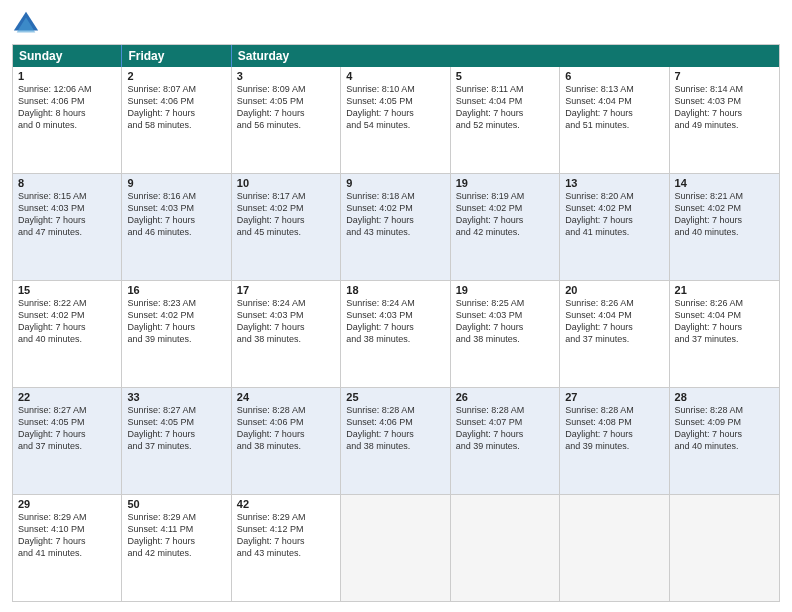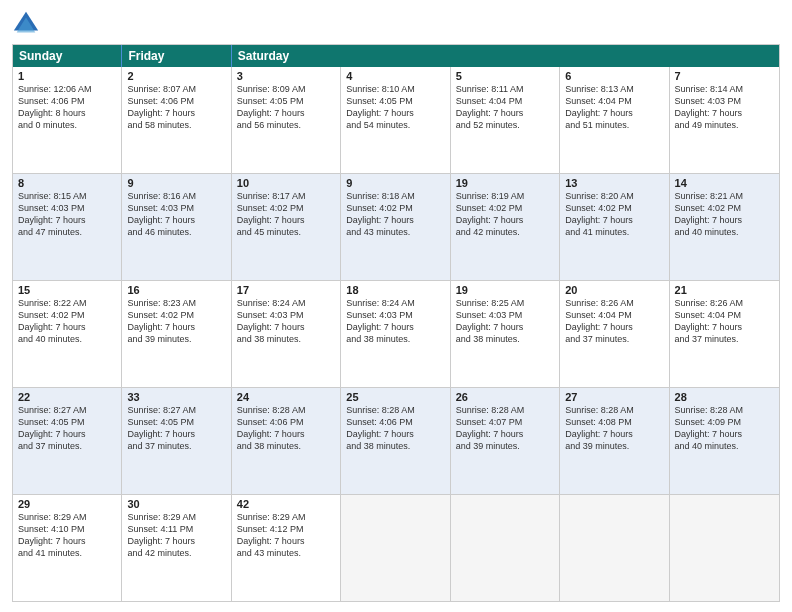--- a/index.html
+++ b/index.html
@@ -352,21 +352,21 @@
         </div>
         <div class="cal-row">
           <div class="cal-cell">
             <span class="day-num">29</span>
             <span class="cell-line">Sunrise: 8:29 AM</span>
             <span class="cell-line">Sunset: 4:10 PM</span>
             <span class="cell-line">Daylight: 7 hours</span>
             <span class="cell-line">and 41 minutes.</span>
           </div>
           <div class="cal-cell">
-            <span class="day-num">30</span>
+            <span class="day-num">50</span>
             <span class="cell-line">Sunrise: 8:29 AM</span>
             <span class="cell-line">Sunset: 4:11 PM</span>
             <span class="cell-line">Daylight: 7 hours</span>
             <span class="cell-line">and 42 minutes.</span>
           </div>
           <div class="cal-cell">
             <span class="day-num">42</span>
             <span class="cell-line">Sunrise: 8:29 AM</span>
             <span class="cell-line">Sunset: 4:12 PM</span>
             <span class="cell-line">Daylight: 7 hours</span>

